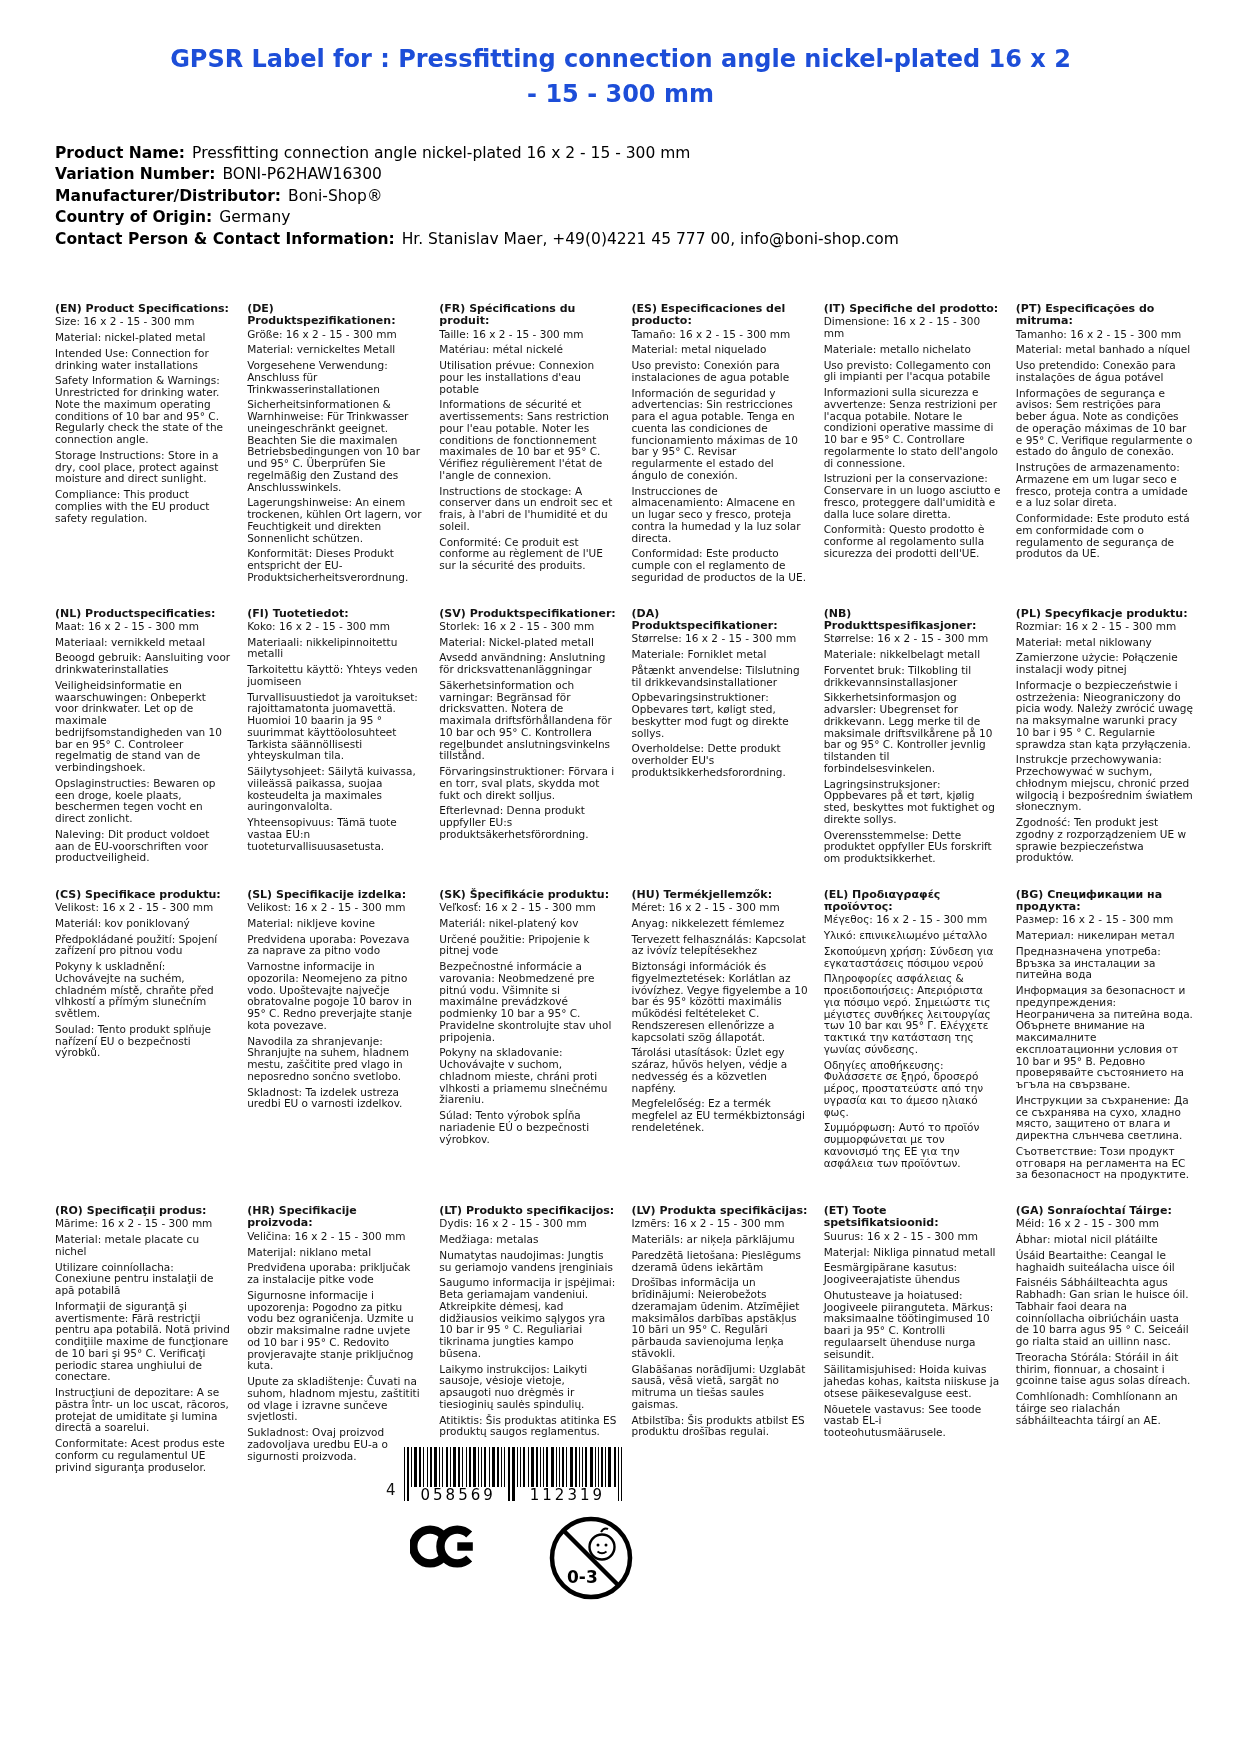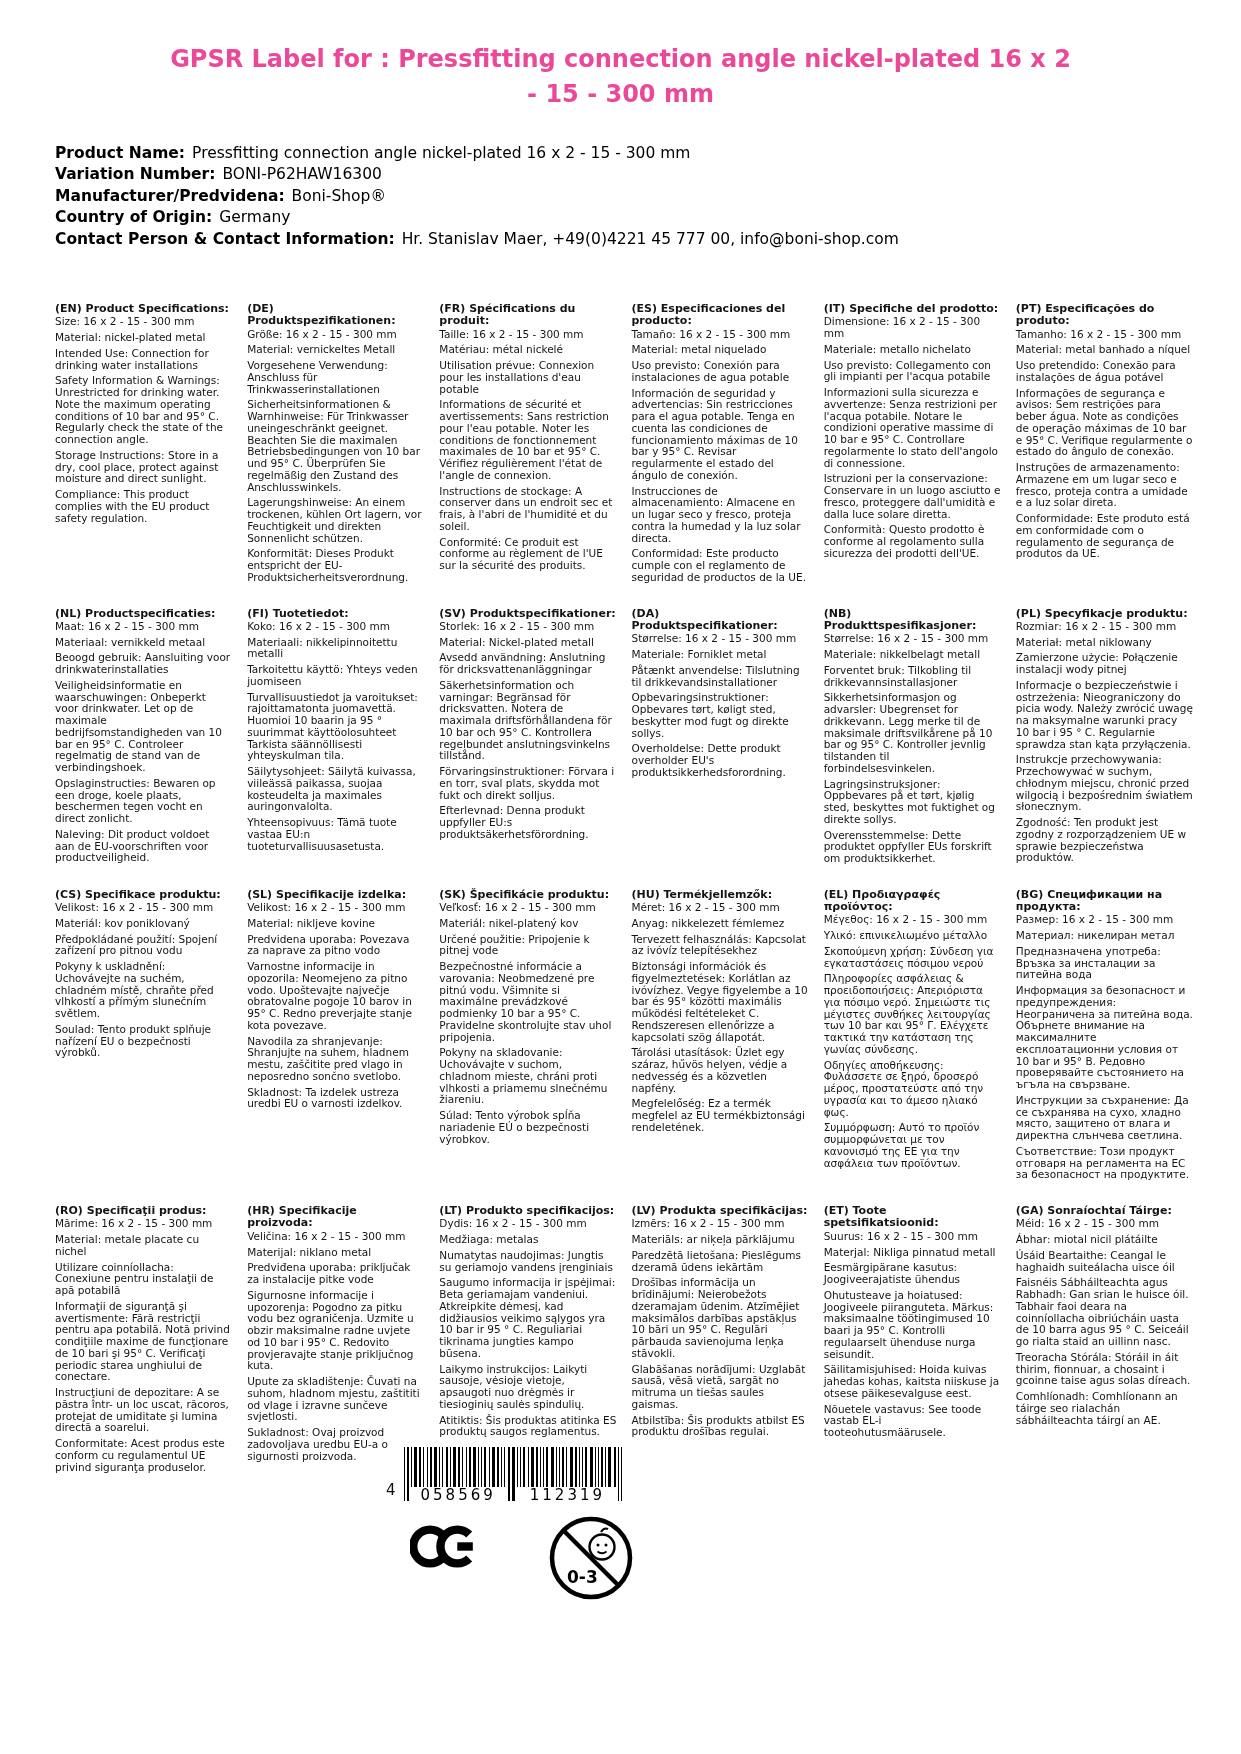--- a/index.html
+++ b/index.html
@@ -5,21 +5,21 @@
   html,body{margin:0;padding:0;background:#fff;}
   .page{
     position:relative;
     width:1241px;height:1754px;
     background:#ffffff;color:#111;
     font-family:"DejaVu Sans", sans-serif;
     overflow:hidden;
   }
   .title{
     position:absolute;top:42px;left:0;right:0;
-    text-align:center;font-size:24px;font-weight:bold;color:#ec4899;
+    text-align:center;font-size:24px;font-weight:bold;color:#1d4ed8;
     line-height:1.45;margin:0 170px;
   }
   .product-info{
     position:absolute;left:55px;top:143px;
     font-size:15.5px;line-height:1.38;color:#000;
   }
   .product-info .row{white-space:nowrap;}
   .product-info .lbl{font-weight:bold;margin-right:7px;margin-top:8px;}
   .grid{
     position:absolute;left:55px;top:303px;width:1138px;
@@ -57,21 +57,21 @@
   <h1 class="title">GPSR Label for : Pressfitting connection angle nickel-plated 16 x 2 - 15 - 300 mm</h1>
 
   <div class="product-info">
     <div class="row">
       <span class="lbl">Product Name:</span><span>Pressfitting connection angle nickel-plated 16 x 2 - 15 - 300 mm</span>
     </div>
     <div class="row">
       <span class="lbl">Variation Number:</span><span>BONI-P62HAW16300</span>
     </div>
     <div class="row">
-      <span class="lbl">Manufacturer/Predvidena:</span><span>Boni-Shop®</span>
+      <span class="lbl">Manufacturer/Distributor:</span><span>Boni-Shop®</span>
     </div>
     <div class="row">
       <span class="lbl">Country of Origin:</span><span>Germany</span>
     </div>
     <div class="row">
       <span class="lbl">Contact Person &amp; Contact Information:</span><span>Hr. Stanislav Maer, +49(0)4221 45 777 00, info@boni-shop.com</span>
     </div>
   </div>
 
   <div class="grid">
@@ -120,21 +120,21 @@
         <div class="lang-title">(IT) Specifiche del prodotto:</div>
         <p>Dimensione: 16 x 2 - 15 - 300 mm</p>
         <p>Materiale: metallo nichelato</p>
         <p>Uso previsto: Collegamento con gli impianti per l'acqua potabile</p>
         <p>Informazioni sulla sicurezza e avvertenze: Senza restrizioni per l'acqua potabile. Notare le condizioni operative massime di 10 bar e 95° C. Controllare regolarmente lo stato dell'angolo di connessione.</p>
         <p>Istruzioni per la conservazione: Conservare in un luogo asciutto e fresco, proteggere dall'umidità e dalla luce solare diretta.</p>
         <p>Conformità: Questo prodotto è conforme al regolamento sulla sicurezza dei prodotti dell'UE.</p>
       </div>
 
       <div class="lang-cell">
-        <div class="lang-title">(PT) Especificações do produto:</div>
+        <div class="lang-title">(PT) Especificações do mitruma:</div>
         <p>Tamanho: 16 x 2 - 15 - 300 mm</p>
         <p>Material: metal banhado a níquel</p>
         <p>Uso pretendido: Conexão para instalações de água potável</p>
         <p>Informações de segurança e avisos: Sem restrições para beber água. Note as condições de operação máximas de 10 bar e 95° C. Verifique regularmente o estado do ângulo de conexão.</p>
         <p>Instruções de armazenamento: Armazene em um lugar seco e fresco, proteja contra a umidade e a luz solar direta.</p>
         <p>Conformidade: Este produto está em conformidade com o regulamento de segurança de produtos da UE.</p>
       </div>
 
       <div class="lang-cell">
         <div class="lang-title">(NL) Productspecificaties:</div>

